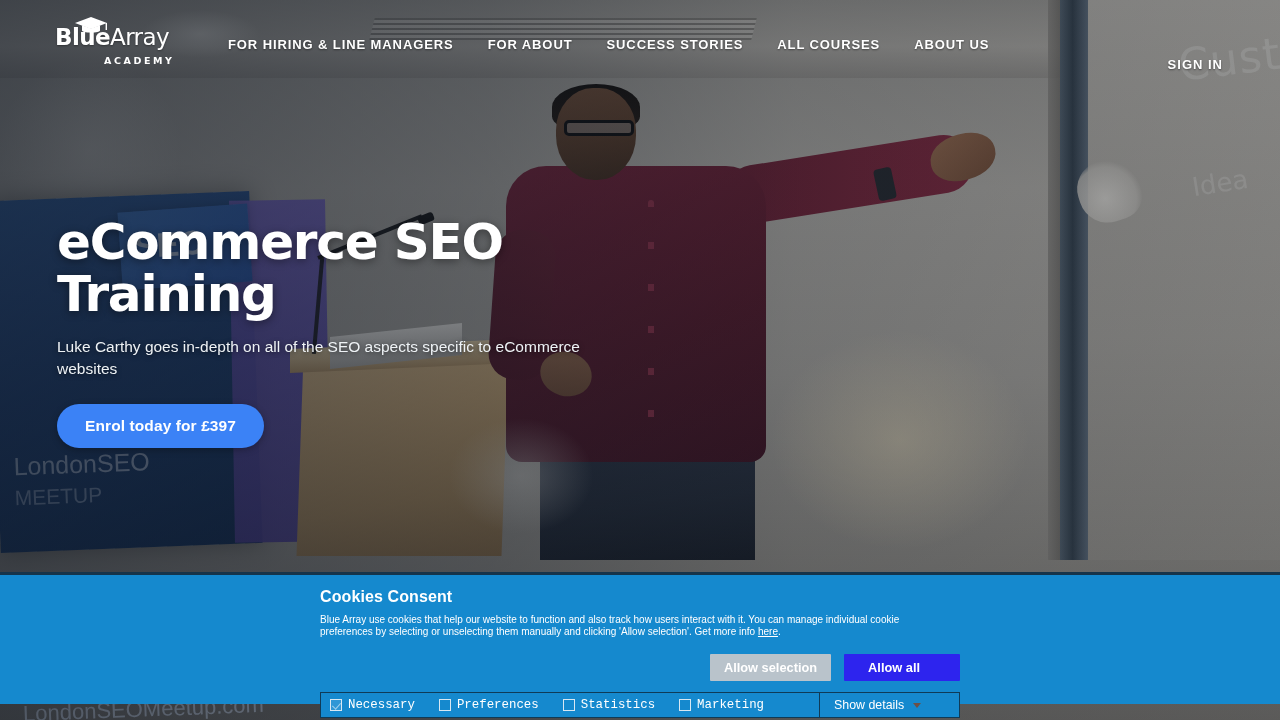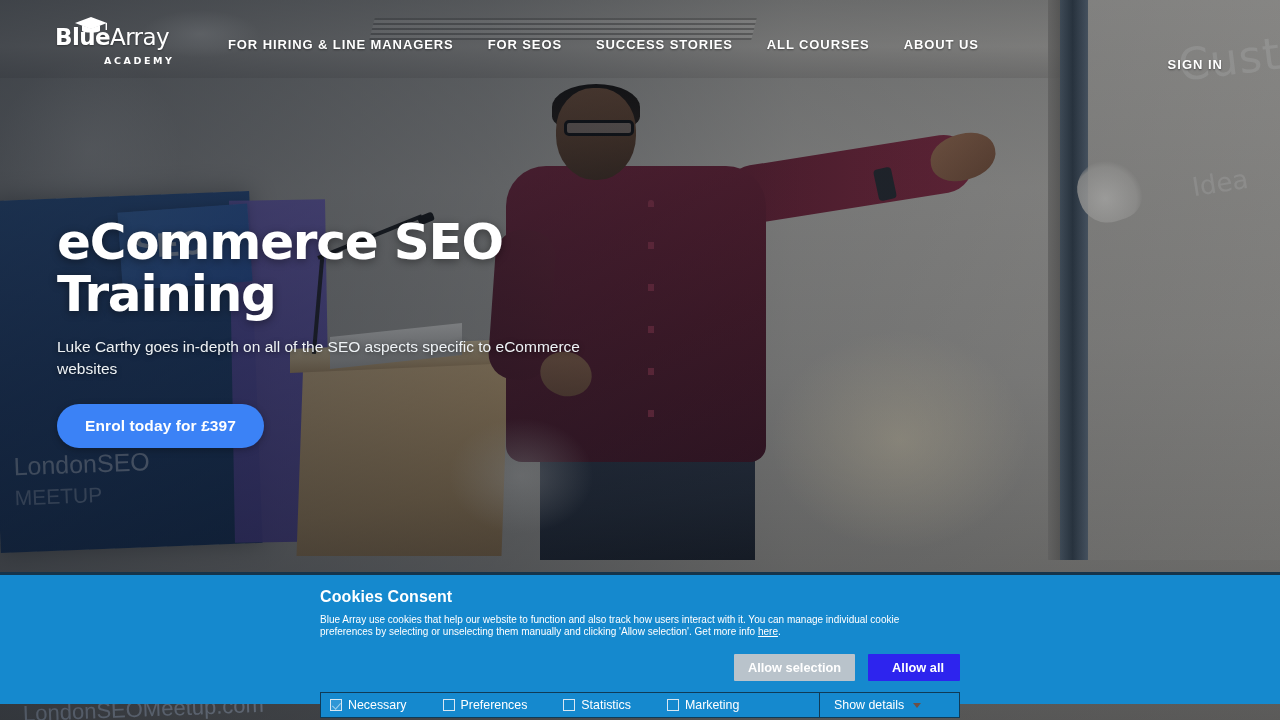--- a/index.html
+++ b/index.html
@@ -297,30 +297,30 @@
   .cookie-actions {
     display:flex; justify-content:flex-end; gap:13px;
     margin-top:16px; padding-right:0px;
   }
   .btn {
     border:none; cursor:pointer; font-weight:bold; font-size:12.8px;
     font-family:"Liberation Sans", sans-serif;
     padding:6px 14px; border-radius:1px;
   }
   .btn-selection { background:#b9c3cb; color:#ffffff; }
-  .btn-all { background:#2d24ee; color:#ffffff; padding-left:24px; padding-right:16px; }
+  .btn-all { background:#2d24ee; color:#ffffff; padding-left:24px; padding-right:40px; }
 
   .cookie-bar {
     display:flex; align-items:stretch;
     margin-top:11px; height:26px;
     border:1px solid #0f3b57;
     background:#1589ce;
   }
   .cookie-checks {
-    flex:1; display:flex; align-items:center; gap:12px; padding-left:9px;
+    flex:1; display:flex; align-items:center; gap:0; padding-left:9px;font-family:Liberation Mono, monospace;
   }
   .chk-wrap {
     display:flex; align-items:center; gap:6px; margin-right:24px;
     cursor:pointer; user-select:none;
   }
   .chk {
     width:12px; height:12px; border:1px solid #d8e8f3; background:#1589ce;
     display:inline-block; position:relative; flex:none;
   }
   .chk.checked { background:#2e97d6; }
@@ -406,21 +406,21 @@
         <path d="M17 0 L33 6 L17 12 L1 6 Z" fill="#ffffff"></path>
         <path d="M8 8.2 L8 13.4 C8 14.6 12 15.6 17 15.6 C22 15.6 26 14.6 26 13.4 L26 8.2 L17 11.6 Z" fill="#ffffff"></path>
         <rect x="31.6" y="6" width="1.4" height="7" fill="#ffffff"></rect>
       </svg>
       <div class="logo-word"><span>Blue</span><span class="thin">Array</span></div>
       <div class="logo-sub">ACADEMY</div>
     </div>
 
     <div class="nav">
       <div class="nav-item">FOR HIRING &amp; LINE MANAGERS</div>
-      <div class="nav-item">FOR SEOS</div>
+      <div class="nav-item">FOR ABOUT</div>
       <div class="nav-item">SUCCESS STORIES</div>
       <div class="nav-item">ALL COURSES</div>
       <div class="nav-item">ABOUT US</div>
     </div>
 
     <div class="signin">SIGN IN</div>
   </div>
 
   <div class="hero-content">
     <h1 class="hero-title">eCommerce SEO Training</h1>

